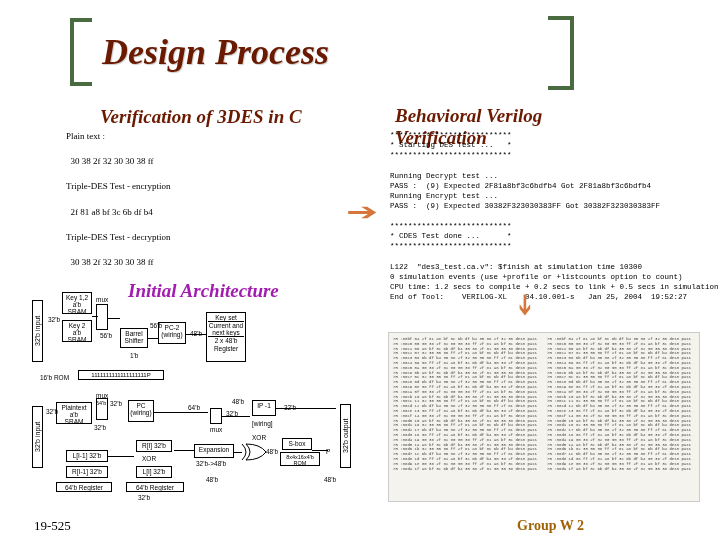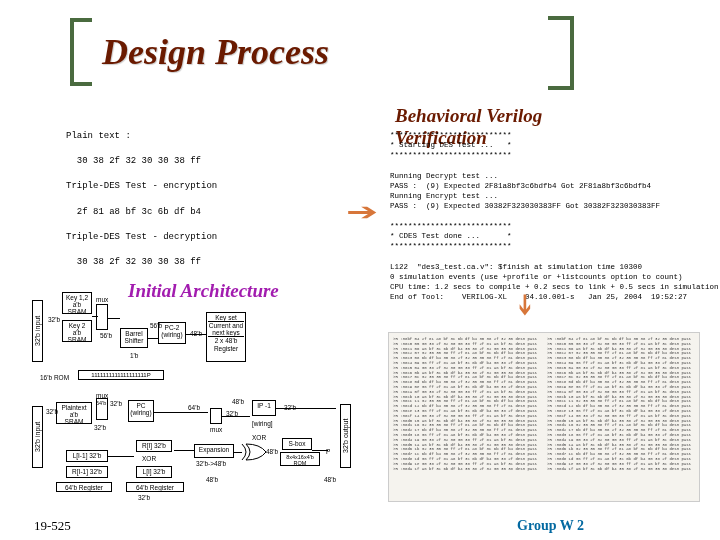--- a/index.html
+++ b/index.html
@@ -6,44 +6,45 @@
   .slide { width:624px; height:540px; position:relative; box-sizing:border-box;}
   .title-bar { position:absolute; top:18px; left:70px; display:flex; align-items:center;}
   .bracket-left, .bracket-right { color:#46603a; font-family: Verdana, sans-serif; font-weight:300;}
   .bracket-left { font-size:0; border-left:4px solid #4a6b3f; border-top:4px solid #4a6b3f; border-bottom:4px solid #4a6b3f; width:18px; height:60px; display:inline-block; margin-right:10px;}
   .bracket-right { position:absolute; top:16px; right:50px; border-right:4px solid #4a6b3f; border-top:4px solid #4a6b3f; border-bottom:4px solid #4a6b3f; width:22px; height:66px;}
   .title { font-size:36px; font-weight:bold; font-style:italic; color:#6a1a00; font-family: Georgia, serif; text-shadow:1px 1px 1px rgba(0,0,0,0.2);}
   .sub1 { position:absolute; top:106px; left:100px; font-size:19px; font-style:italic; font-weight:bold; color:#6a1a00; font-family: Georgia, serif;}
   .sub2 { position:absolute; top:105px; left:395px; font-size:19px; font-style:italic; font-weight:bold; color:#6a1a00; font-family: Georgia, serif;}
   .sub3 { position:absolute; top:280px; left:128px; font-size:19px; font-style:italic; font-weight:bold; color:#a21caf; font-family: Georgia, serif;}
   .sub4 { position:absolute; top:328px; left:414px; font-size:19px; font-weight:bold; color:#6a1a00; font-family: Georgia, serif;}
-  .term1 { position:absolute; top:130px; left:66px; width:290px; font-family:Liberation Mono, monospace; font-size:9px; line-height:1.4; color:#000; white-space:pre;}
+  .term1 { position:absolute; top:130px; left:66px; width:290px; font-family:Liberation Serif, serif; font-size:9px; line-height:1.4; color:#000; white-space:pre;}
   .term2 { position:absolute; top:130px; left:390px; width:300px; font-family:'Courier New', monospace; font-size:7.5px; line-height:1.35; color:#000; white-space:pre;}
   .arrow1 { position:absolute; top:198px; left:352px; color:#d7763a; font-size:24px; transform:scaleX(1.6);}
   .arrow2 { position:absolute; top:292px; left:516px; color:#d7763a; font-size:22px; transform:rotate(90deg) scaleX(1.3);}
   .diagram { position:absolute; top:300px; left:34px; width:330px; height:200px; font-family: Arial, sans-serif; font-size:6.5px; color:#000;}
   .box { position:absolute; border:1px solid #000; background:#fff; text-align:center; line-height:1.1; box-sizing:border-box; padding:1px;}
   .vlabel { position:absolute; writing-mode:vertical-rl; transform:rotate(180deg); border:1px solid #000; text-align:center; padding:2px 1px; font-size:7px; background:#fff;}
   .line { position:absolute; background:#000;}
   .footer-l { position:absolute; bottom:6px; left:34px; font-family:'Times New Roman', serif; font-size:13px; color:#000;}
-  .footer-r { position:absolute; bottom:6px; right:40px; font-family:'Times New Roman', serif; font-size:14px; font-weight:bold; color:#0369a1;margin-top:16px;}
+  .footer-r { position:absolute; bottom:6px; right:40px; font-family:'Times New Roman', serif; font-size:14px; font-weight:bold; color:#a16207;margin-top:16px;}
   .structimg { position:absolute; top:332px; left:388px; width:310px; height:168px; background:#f5f3ee; border:1px solid #ccc; overflow:hidden;}
   .structimg .col { position:absolute; top:4px; bottom:4px; font-family:'Courier New', monospace; font-size:4px; line-height:1.2; color:#444; white-space:pre;}
   .lbl { position:absolute; font-size:6.5px;}
 </style>
 </head>
 <body>
 
 <div class="slide">
   <div class="title-bar">
     <span class="bracket-left"></span>
     <span class="title">Design Process</span>
   </div>
   <span class="bracket-right"></span>
 
+  <div class="sub1">Verification of 3DES in C</div>
   <div class="sub2">Behavioral Verilog  Verification</div>
   <div class="sub3">Initial Architecture</div>
   <div class="sub4">Structural Verilog Verification</div>
 
   <div class="term1">Plain text :
 
   30 38 2f 32 30 30 38 ff
 
 Triple-DES Test - encryption
 

